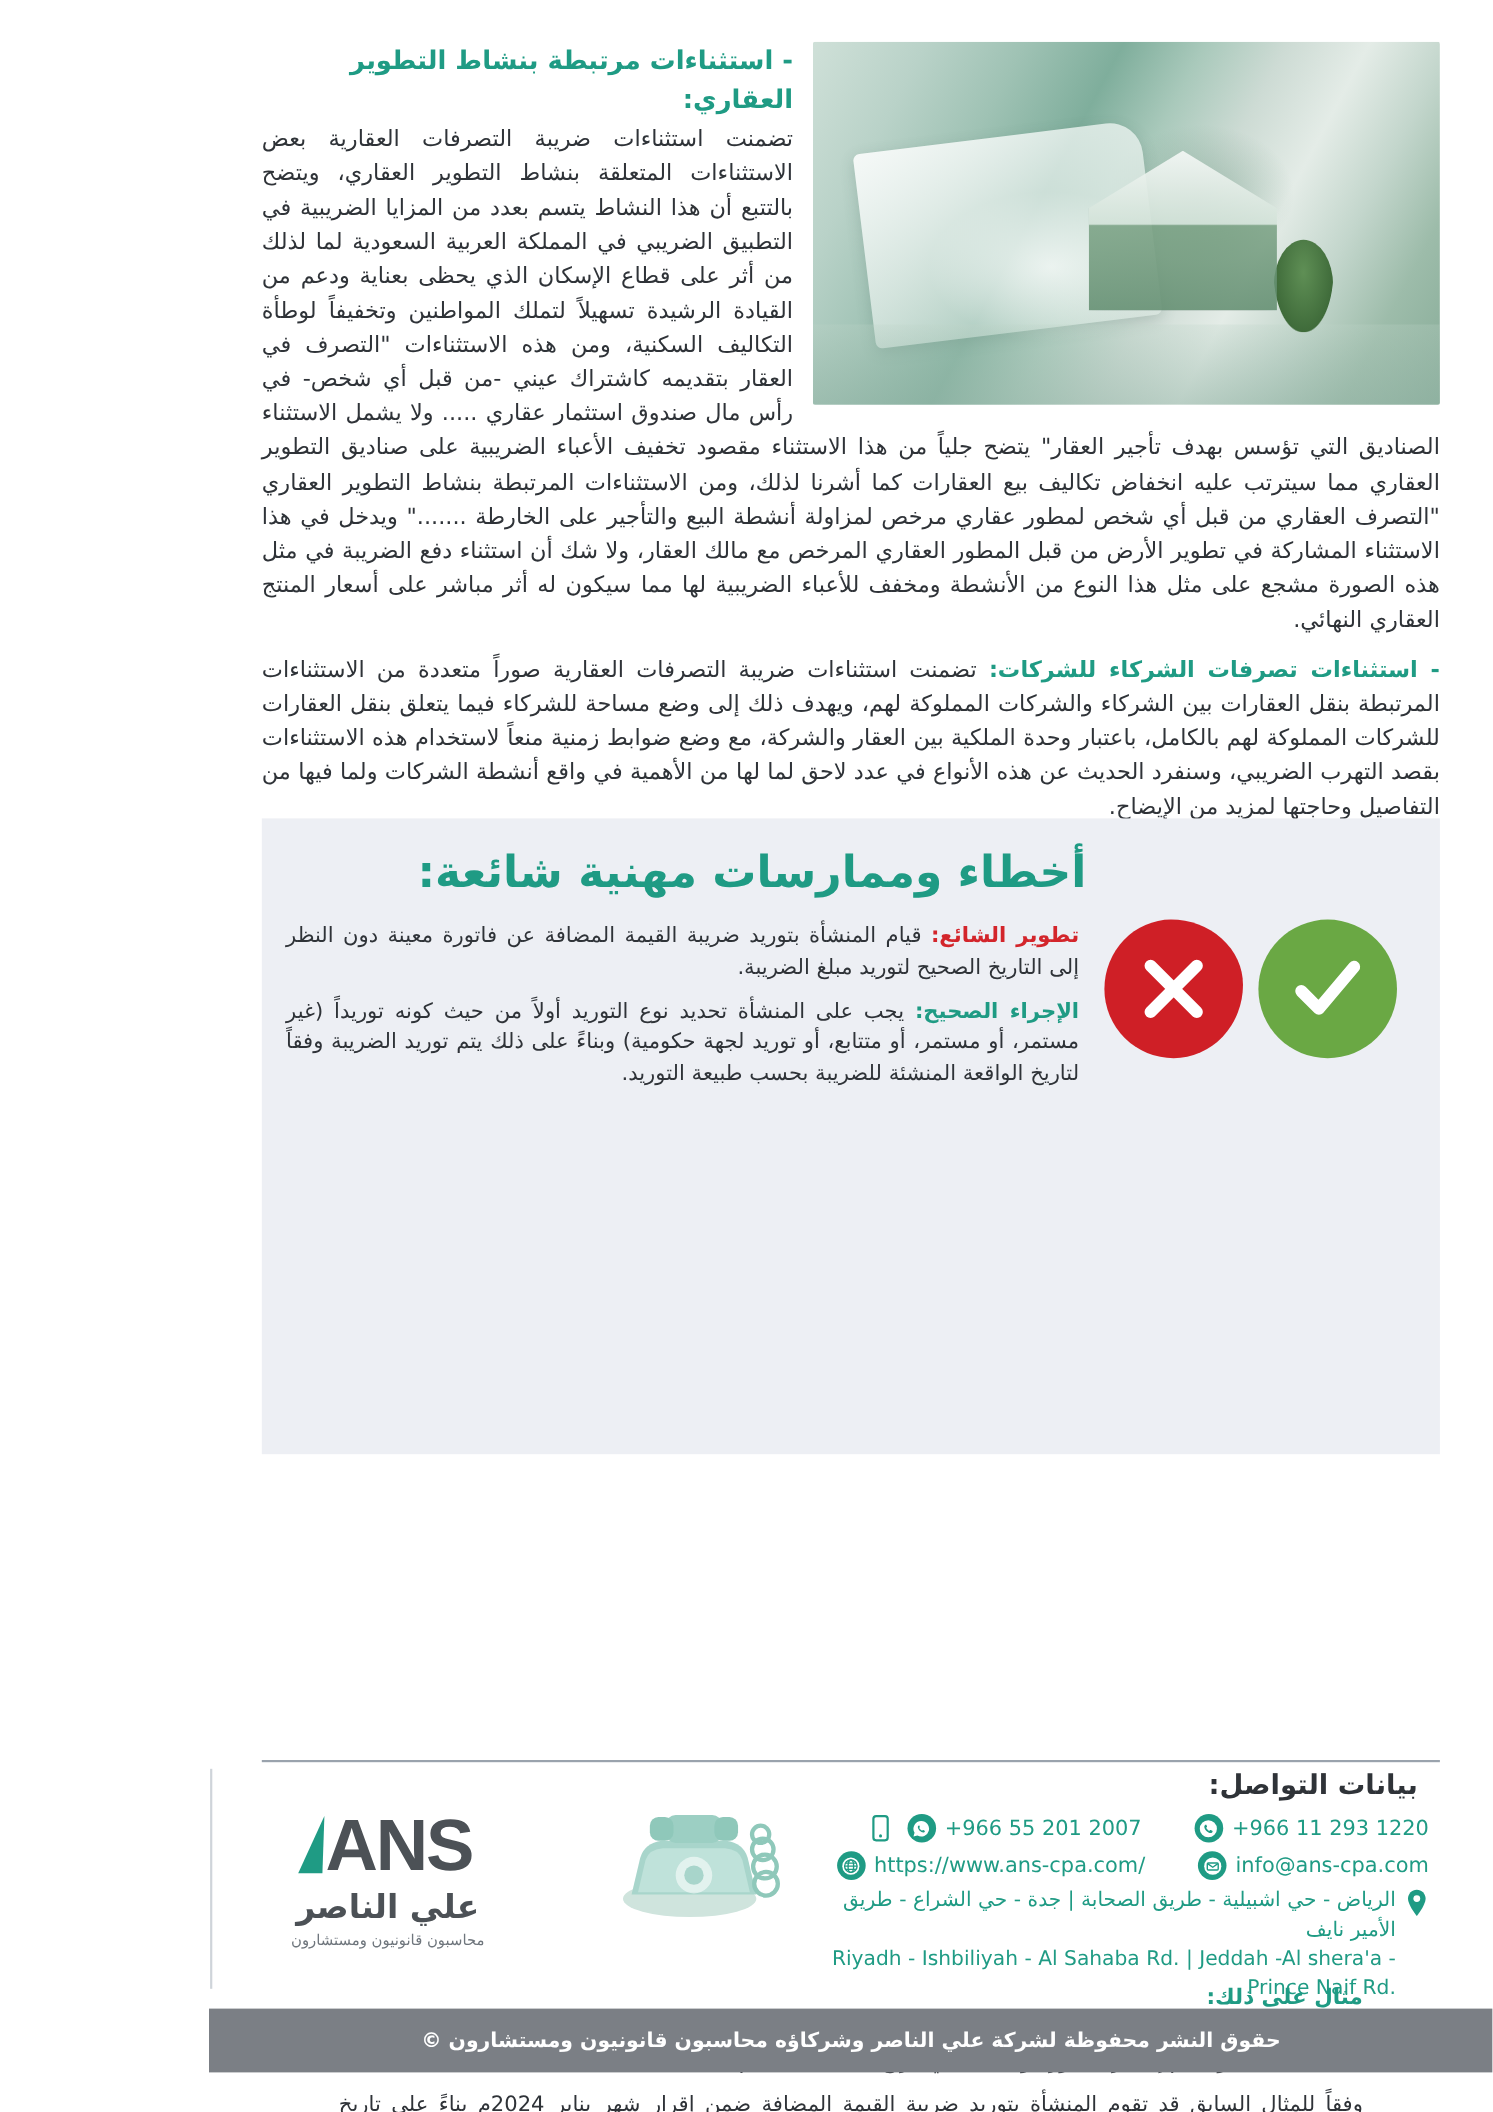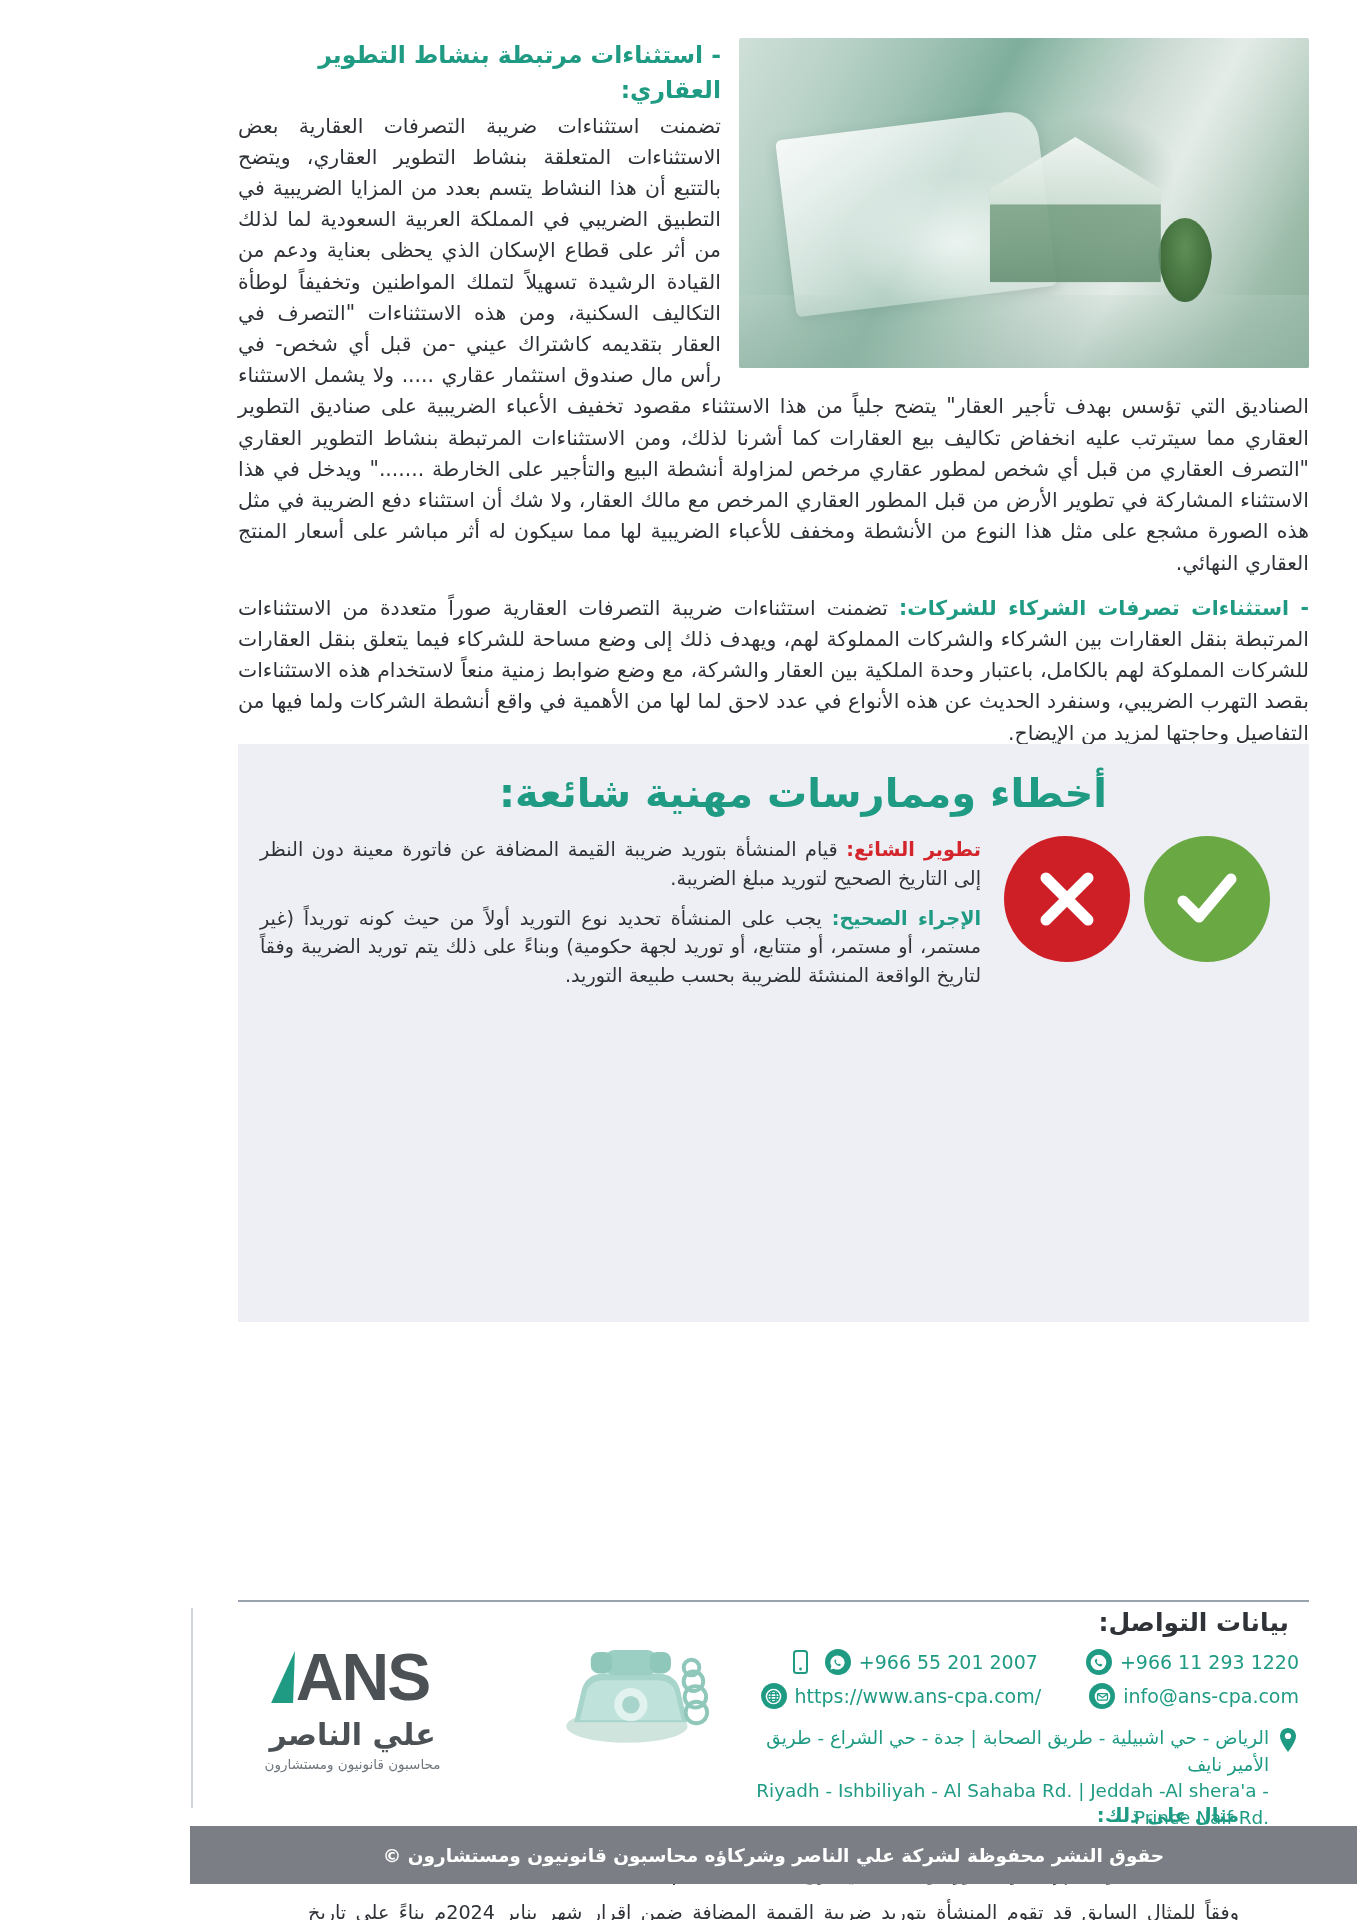--- a/index.html
+++ b/index.html
@@ -134,20 +134,21 @@
     left: 48px;
     height: 578px;
     background: #edeff4;
     padding: 26px 22px 16px 22px;
   }
 
   .panel-title {
     color: #1f9b84;
     font-size: 40px;
     font-weight: bold;
+    text-align: center;
     padding-right: 180px;
     margin-bottom: 20px;
     letter-spacing: -0.3px;
   }
 
   .marks {
     position: absolute;
     right: 22px;
     top: 92px;
     width: 300px;
@@ -269,21 +270,21 @@
     border-radius: 50%;
     background: #1f9b84;
     display: inline-flex;
     align-items: center;
     justify-content: center;
     flex: none;
   }
   .c-ico svg { display: block; }
 
   .addr {
-    margin-top: 16px;
+    margin-top: 6px;
     color: #1f9b84;
     font-size: 18.4px;
     text-align: right;
     line-height: 1.45;
     display: flex;
     gap: 8px;
     justify-content: flex-end;
     align-items: flex-start;
     direction: rtl;
   }

